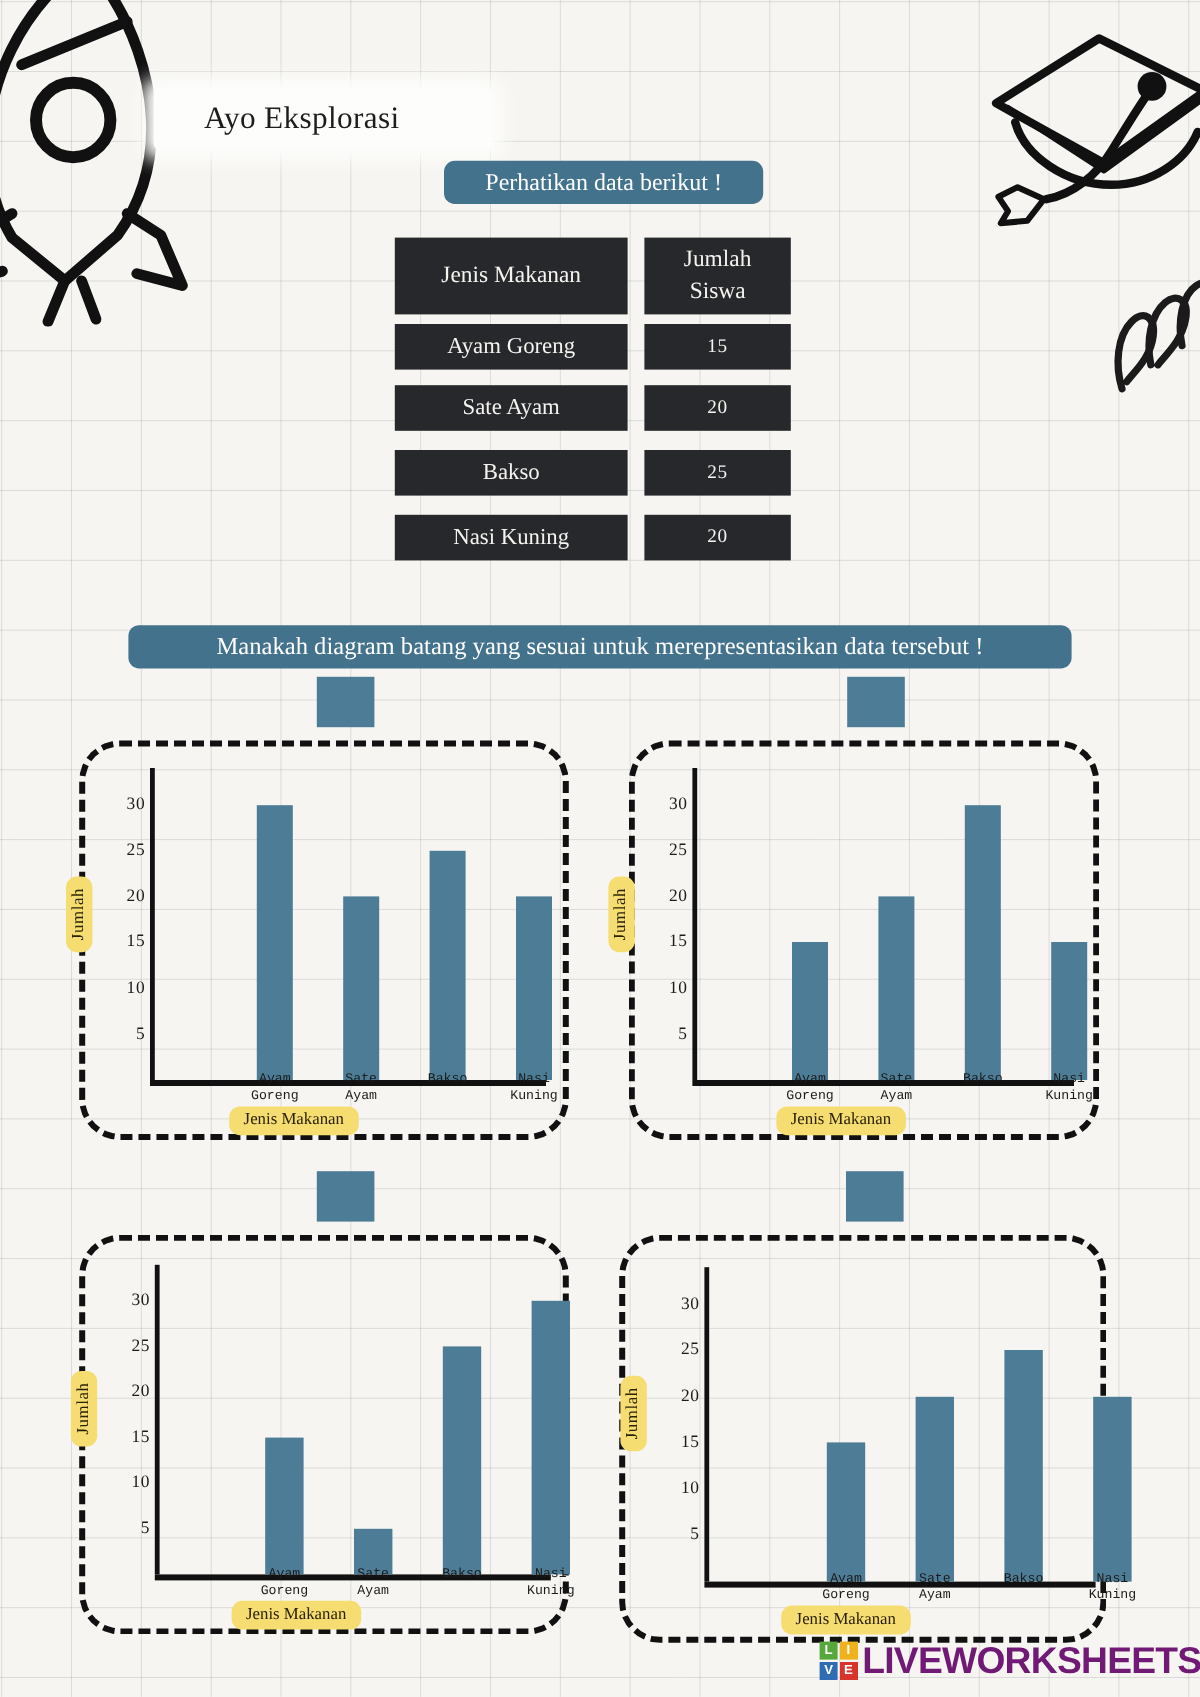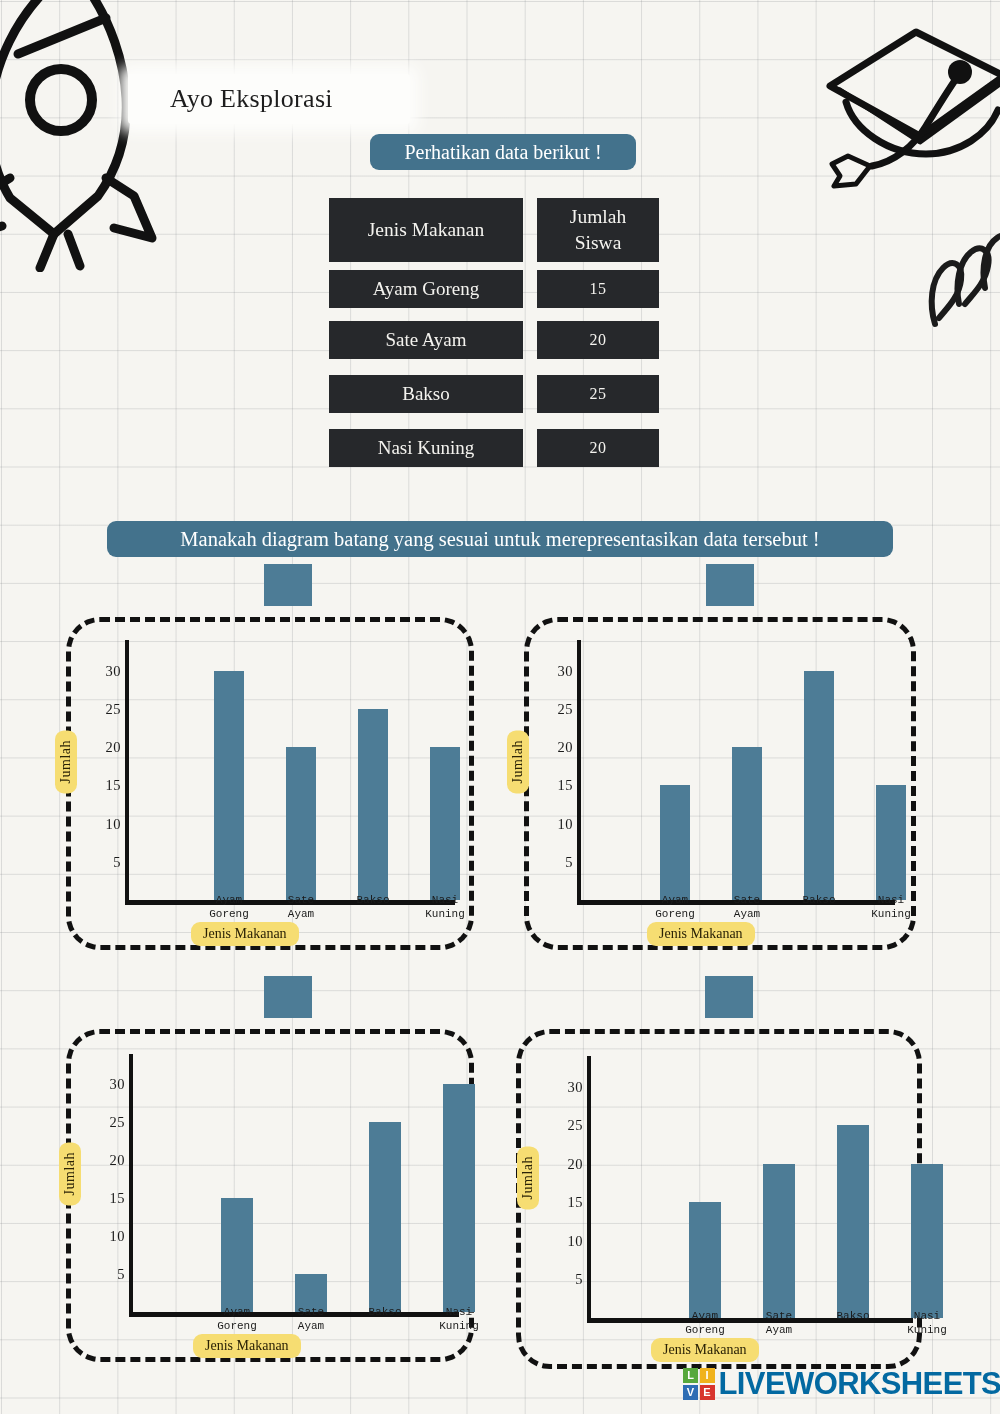--- a/index.html
+++ b/index.html
@@ -191,21 +191,21 @@
     font-weight: bold;
     font-size: 11px;
     line-height: 15px;
     text-align: center;
   }
   #logo-word {
     font-family: "Liberation Sans", sans-serif;
     font-weight: bold;
     font-size: 31px;
     letter-spacing: -.6px;
-    color: #0369a1;
+    color: #701a75;
     line-height: 32px;
   }
 </style>
 </head>
 <body>
 
 <svg class="doodle" id="rocket-doodle" viewBox="0 0 210 290" fill="none" stroke="#111" stroke-width="9" stroke-linecap="round" stroke-linejoin="round">
   <path d="M132 10 C152 40 166 78 168 116 C170 152 160 186 140 214 L96 252 L52 216 C34 186 28 150 34 114 C40 76 58 40 84 12 Z"></path>
   <circle cx="103" cy="118" r="31" stroke-width="10"></circle>
   <path d="M60 72 L148 36"></path>

